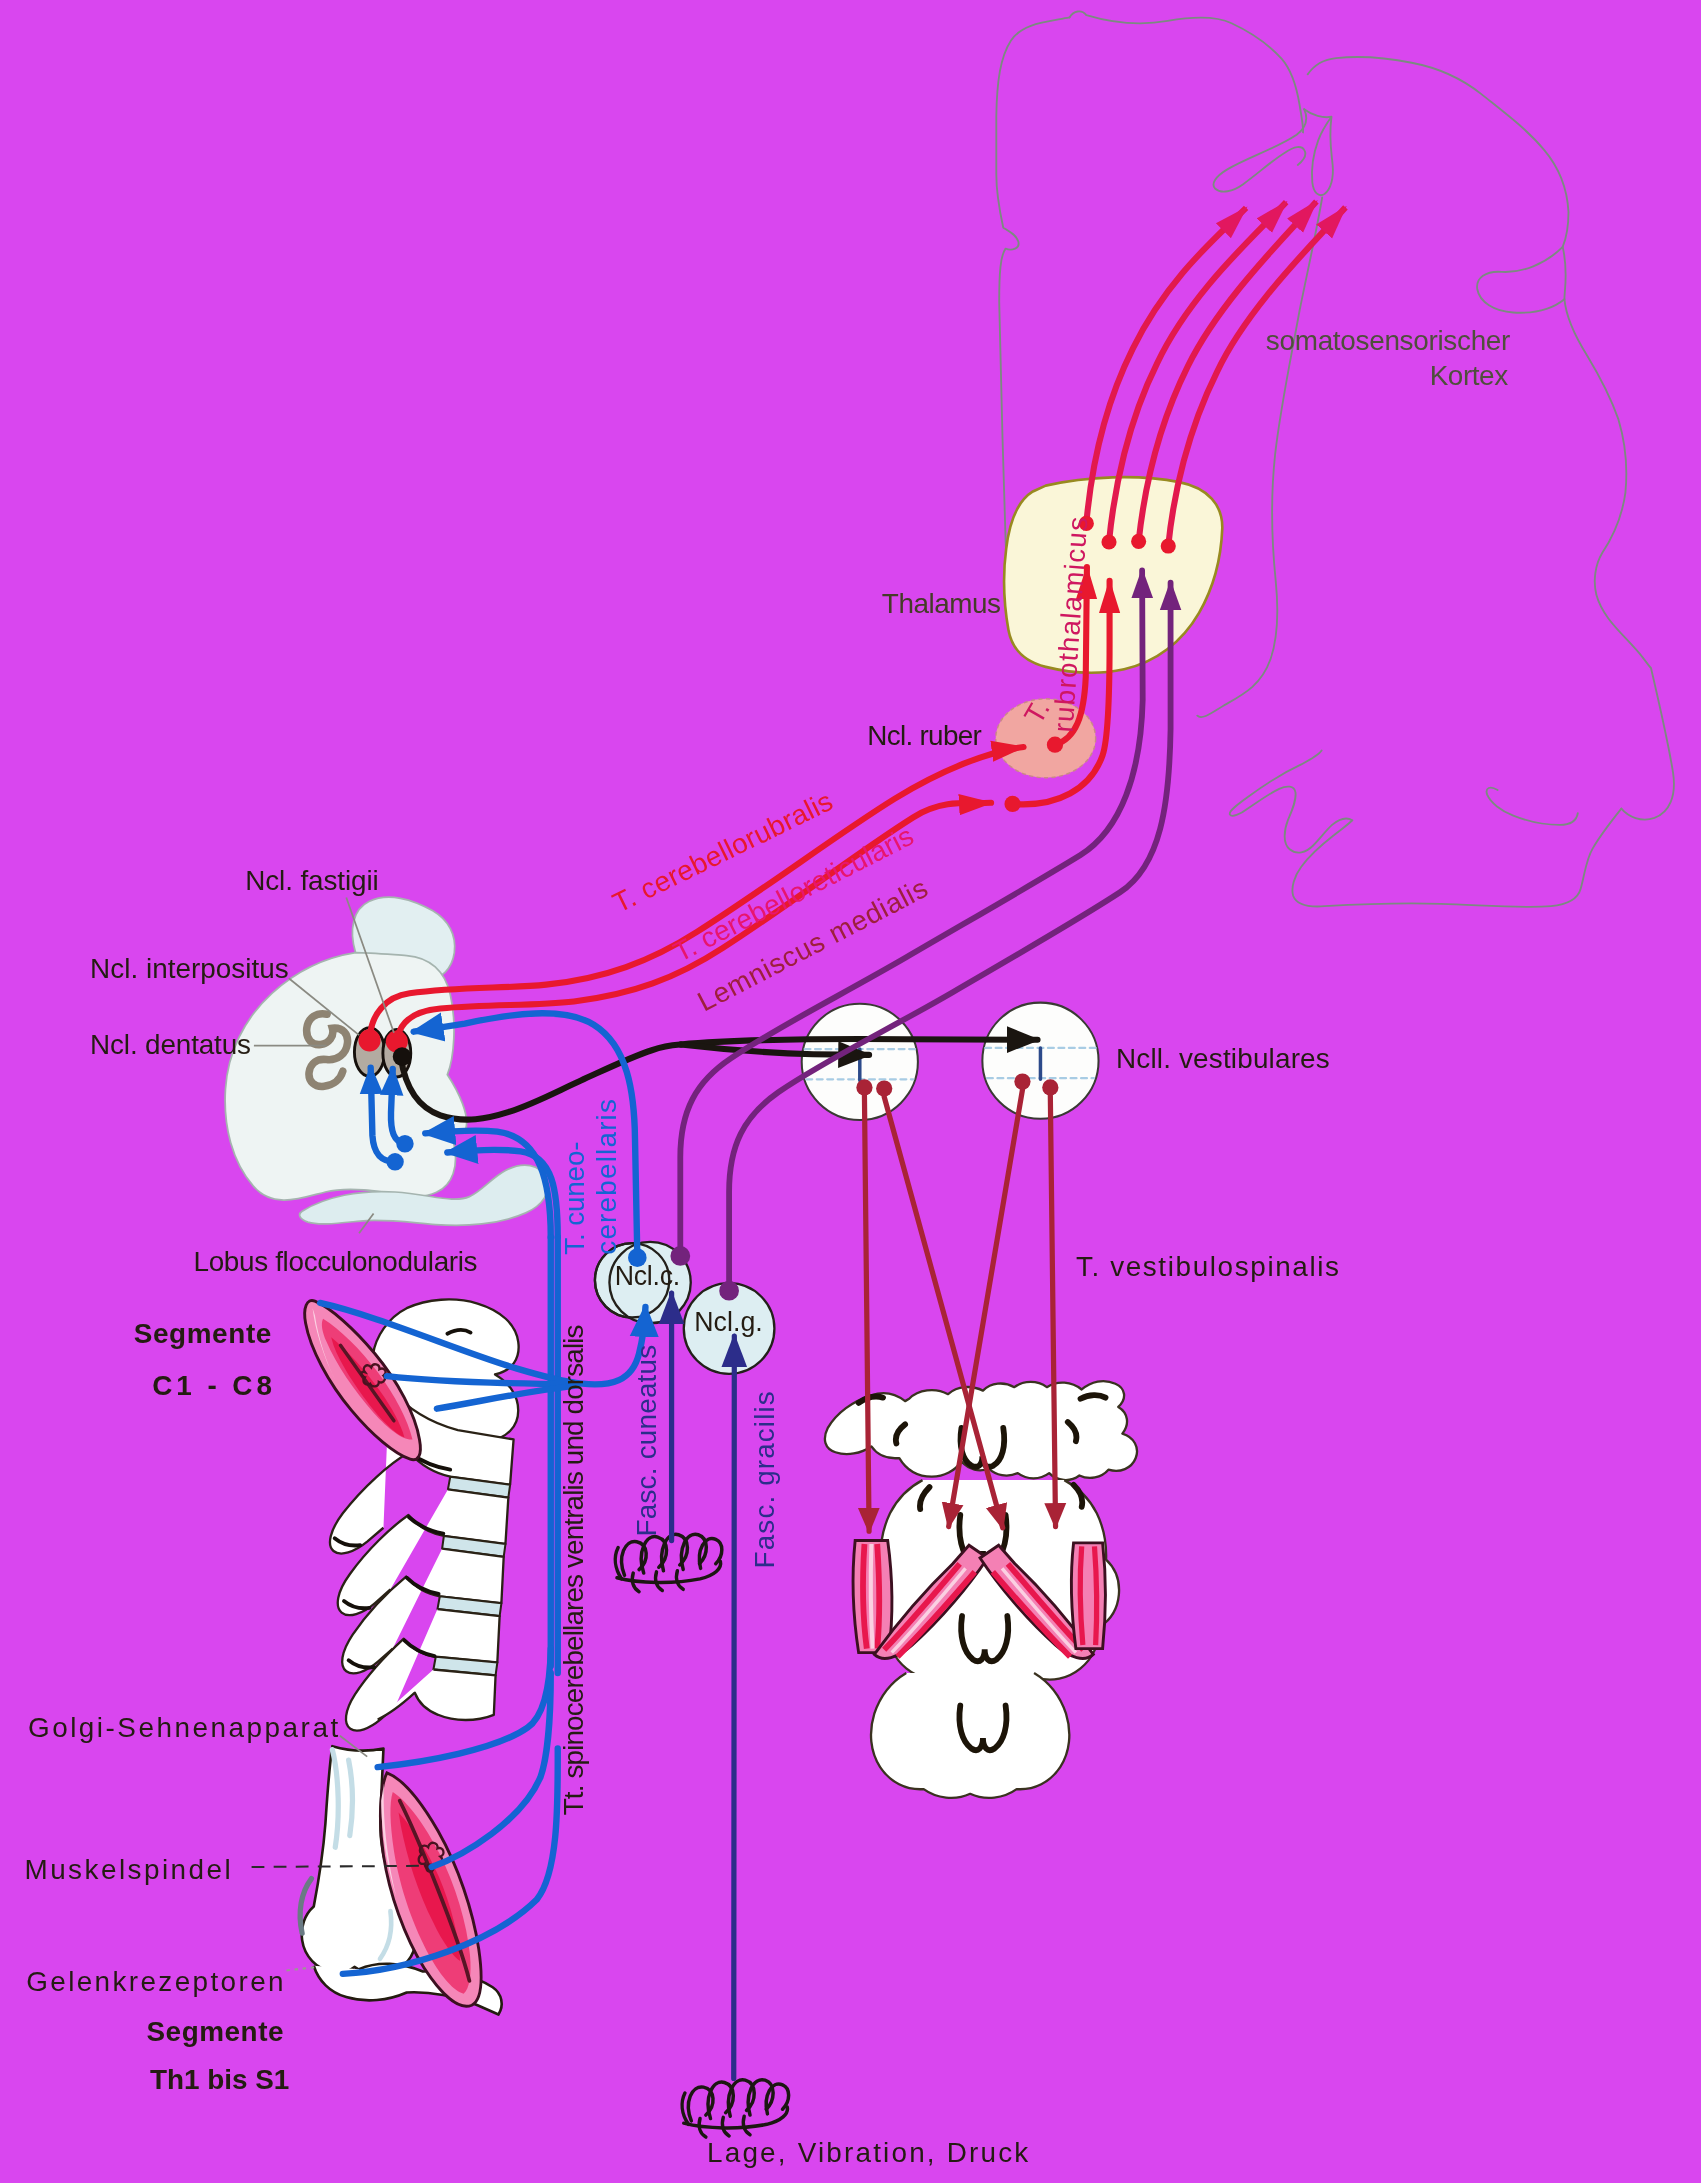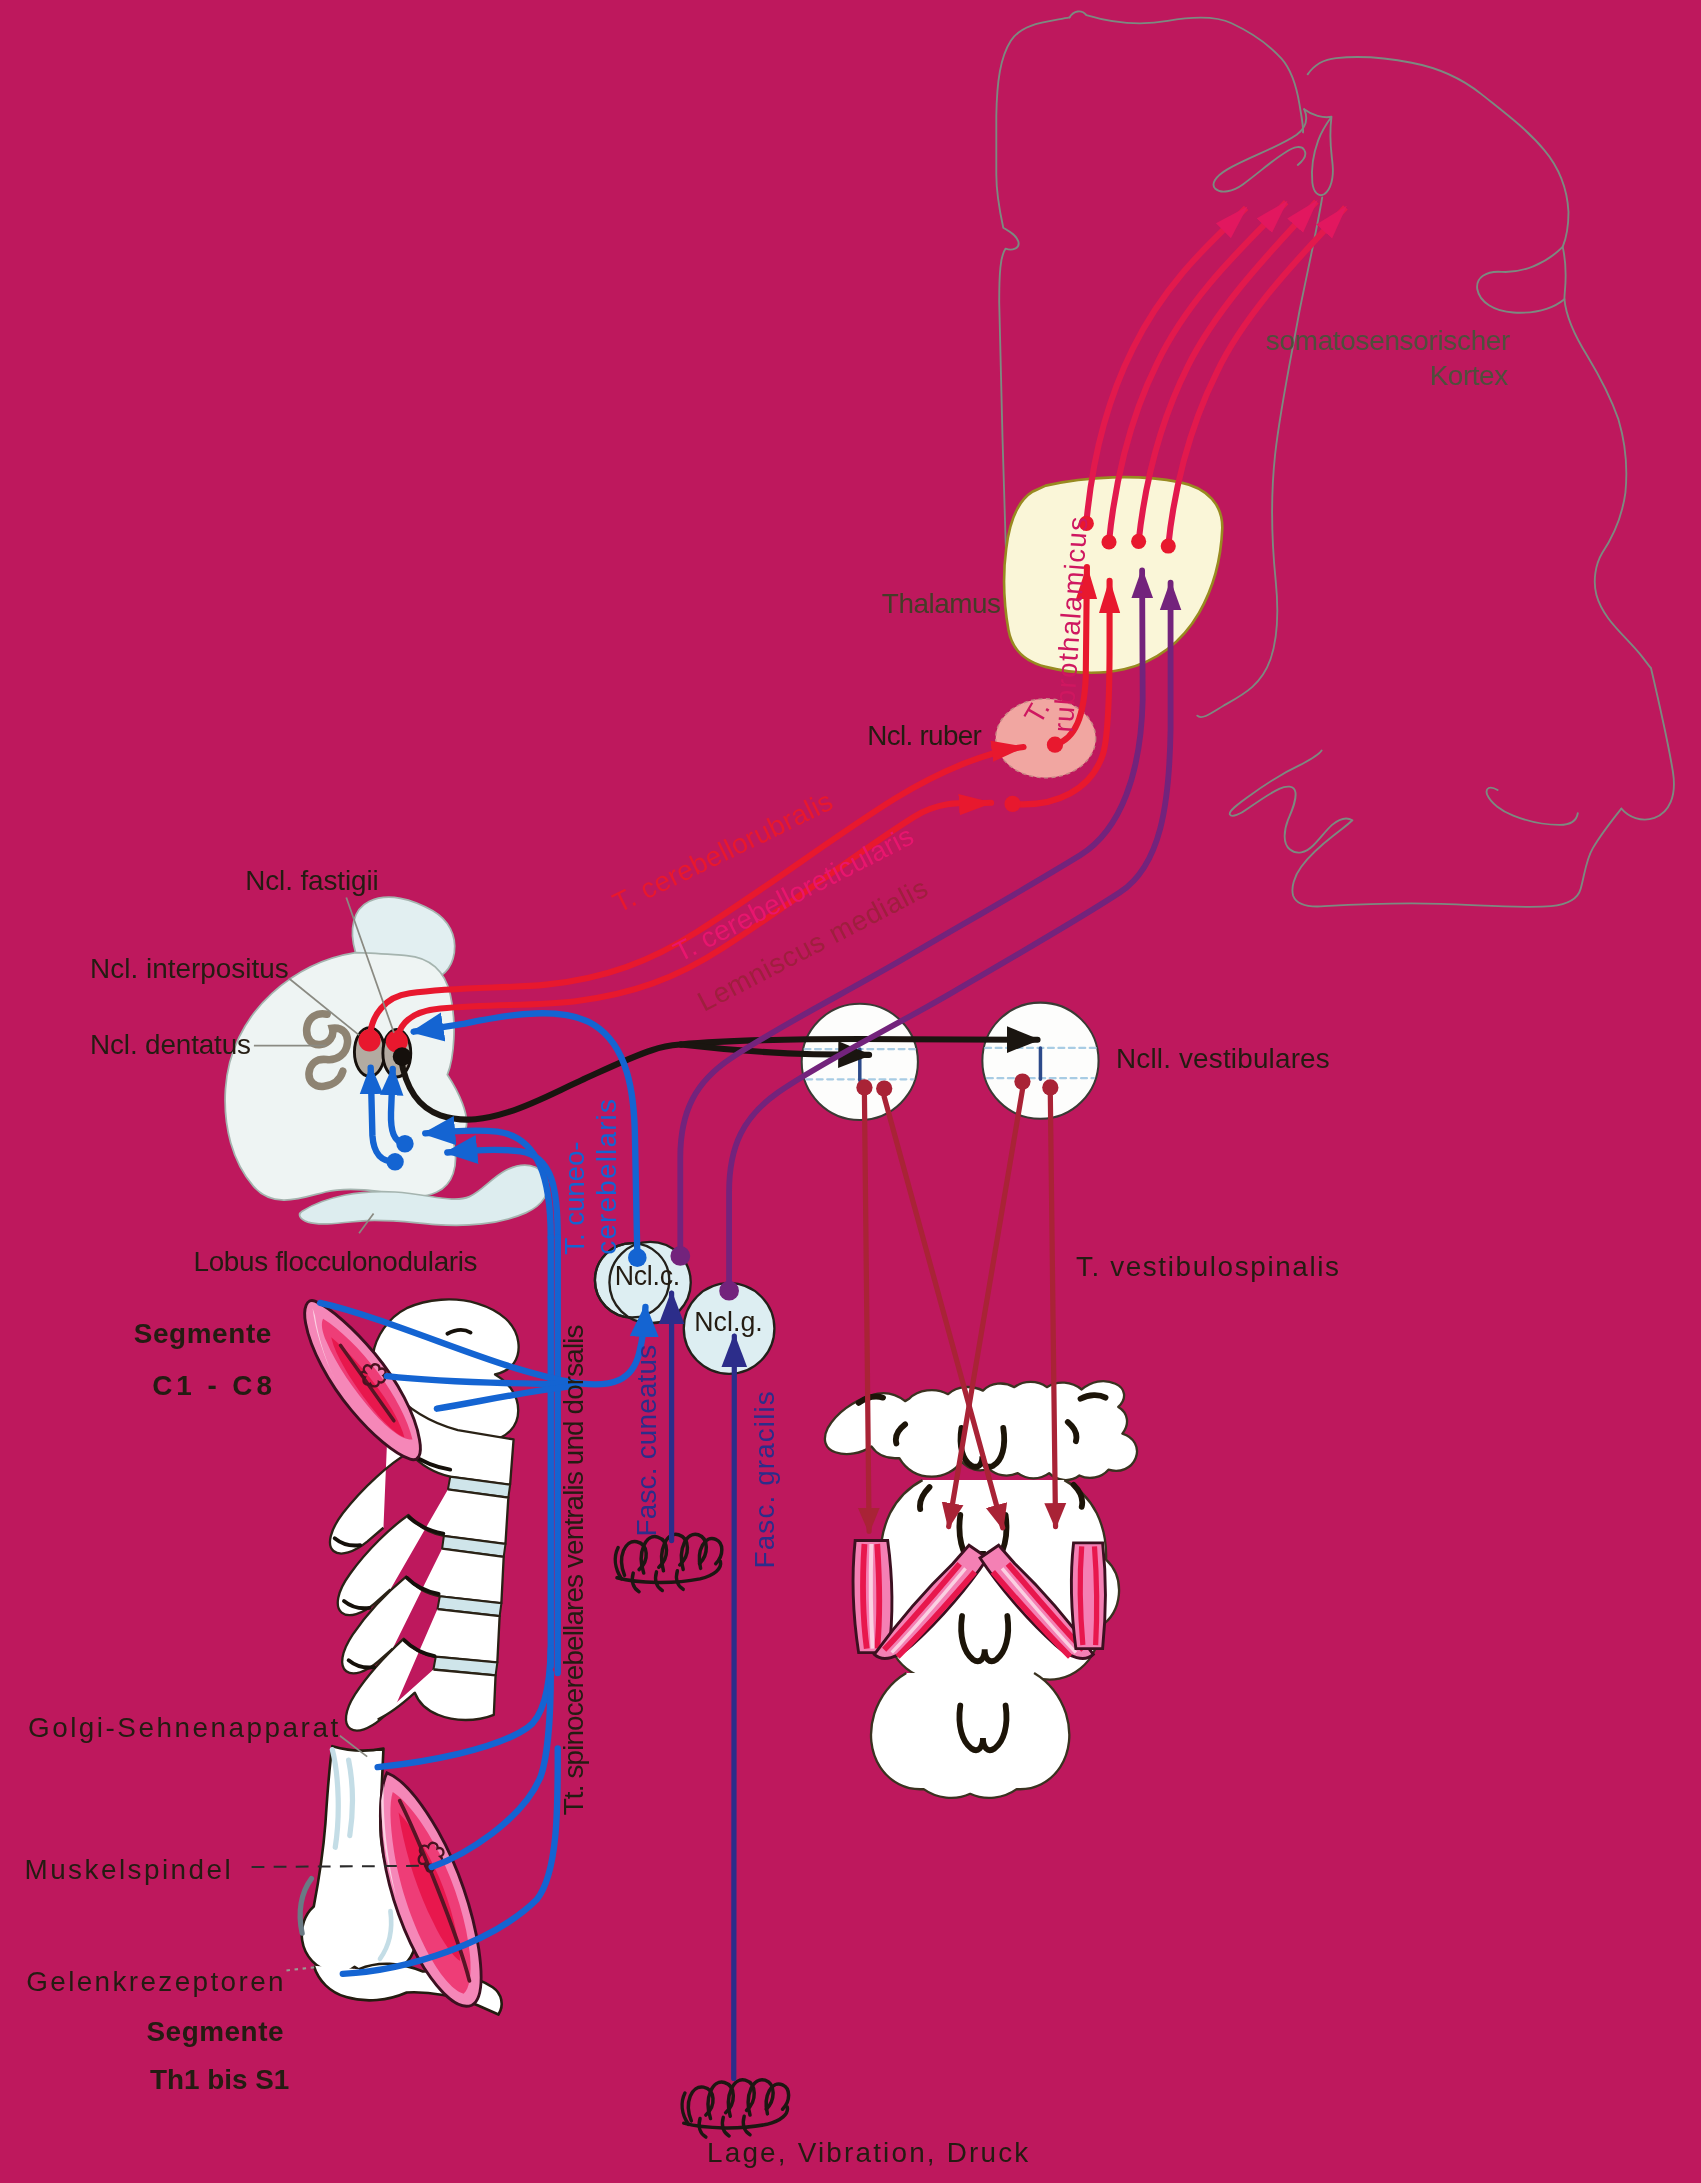--- a/index.html
+++ b/index.html
@@ -1,17 +1,17 @@
 <!DOCTYPE html>
 <html style="font-size:9.3px"><head>
 <meta charset="utf-8">
 <title>Diagram</title>
 <style>
 html,body{margin:0;padding:0;background:#ffffff;}
-#stage{position:relative;width:1701px;height:2183px;background:#be185d;overflow:hidden;}
+#stage{position:relative;width:1701px;height:2183px;background:#d946ef;overflow:hidden;}
 svg{position:absolute;left:0;top:0;}
 text{font-family:"Liberation Sans", sans-serif;}
 </style>
 </head>
 <body>
 <div id="stage">
 <svg width="1701" height="2183" viewBox="0 0 2928 3758">
 <defs>
 <marker id="mRed" viewBox="0 0 10 10" refX="9.4" refY="5" markerWidth="5.6" markerHeight="5.6" orient="auto">
           <path d="M0,1.9 L10,5 L0,8.1 z" fill="#e8182e"></path>

